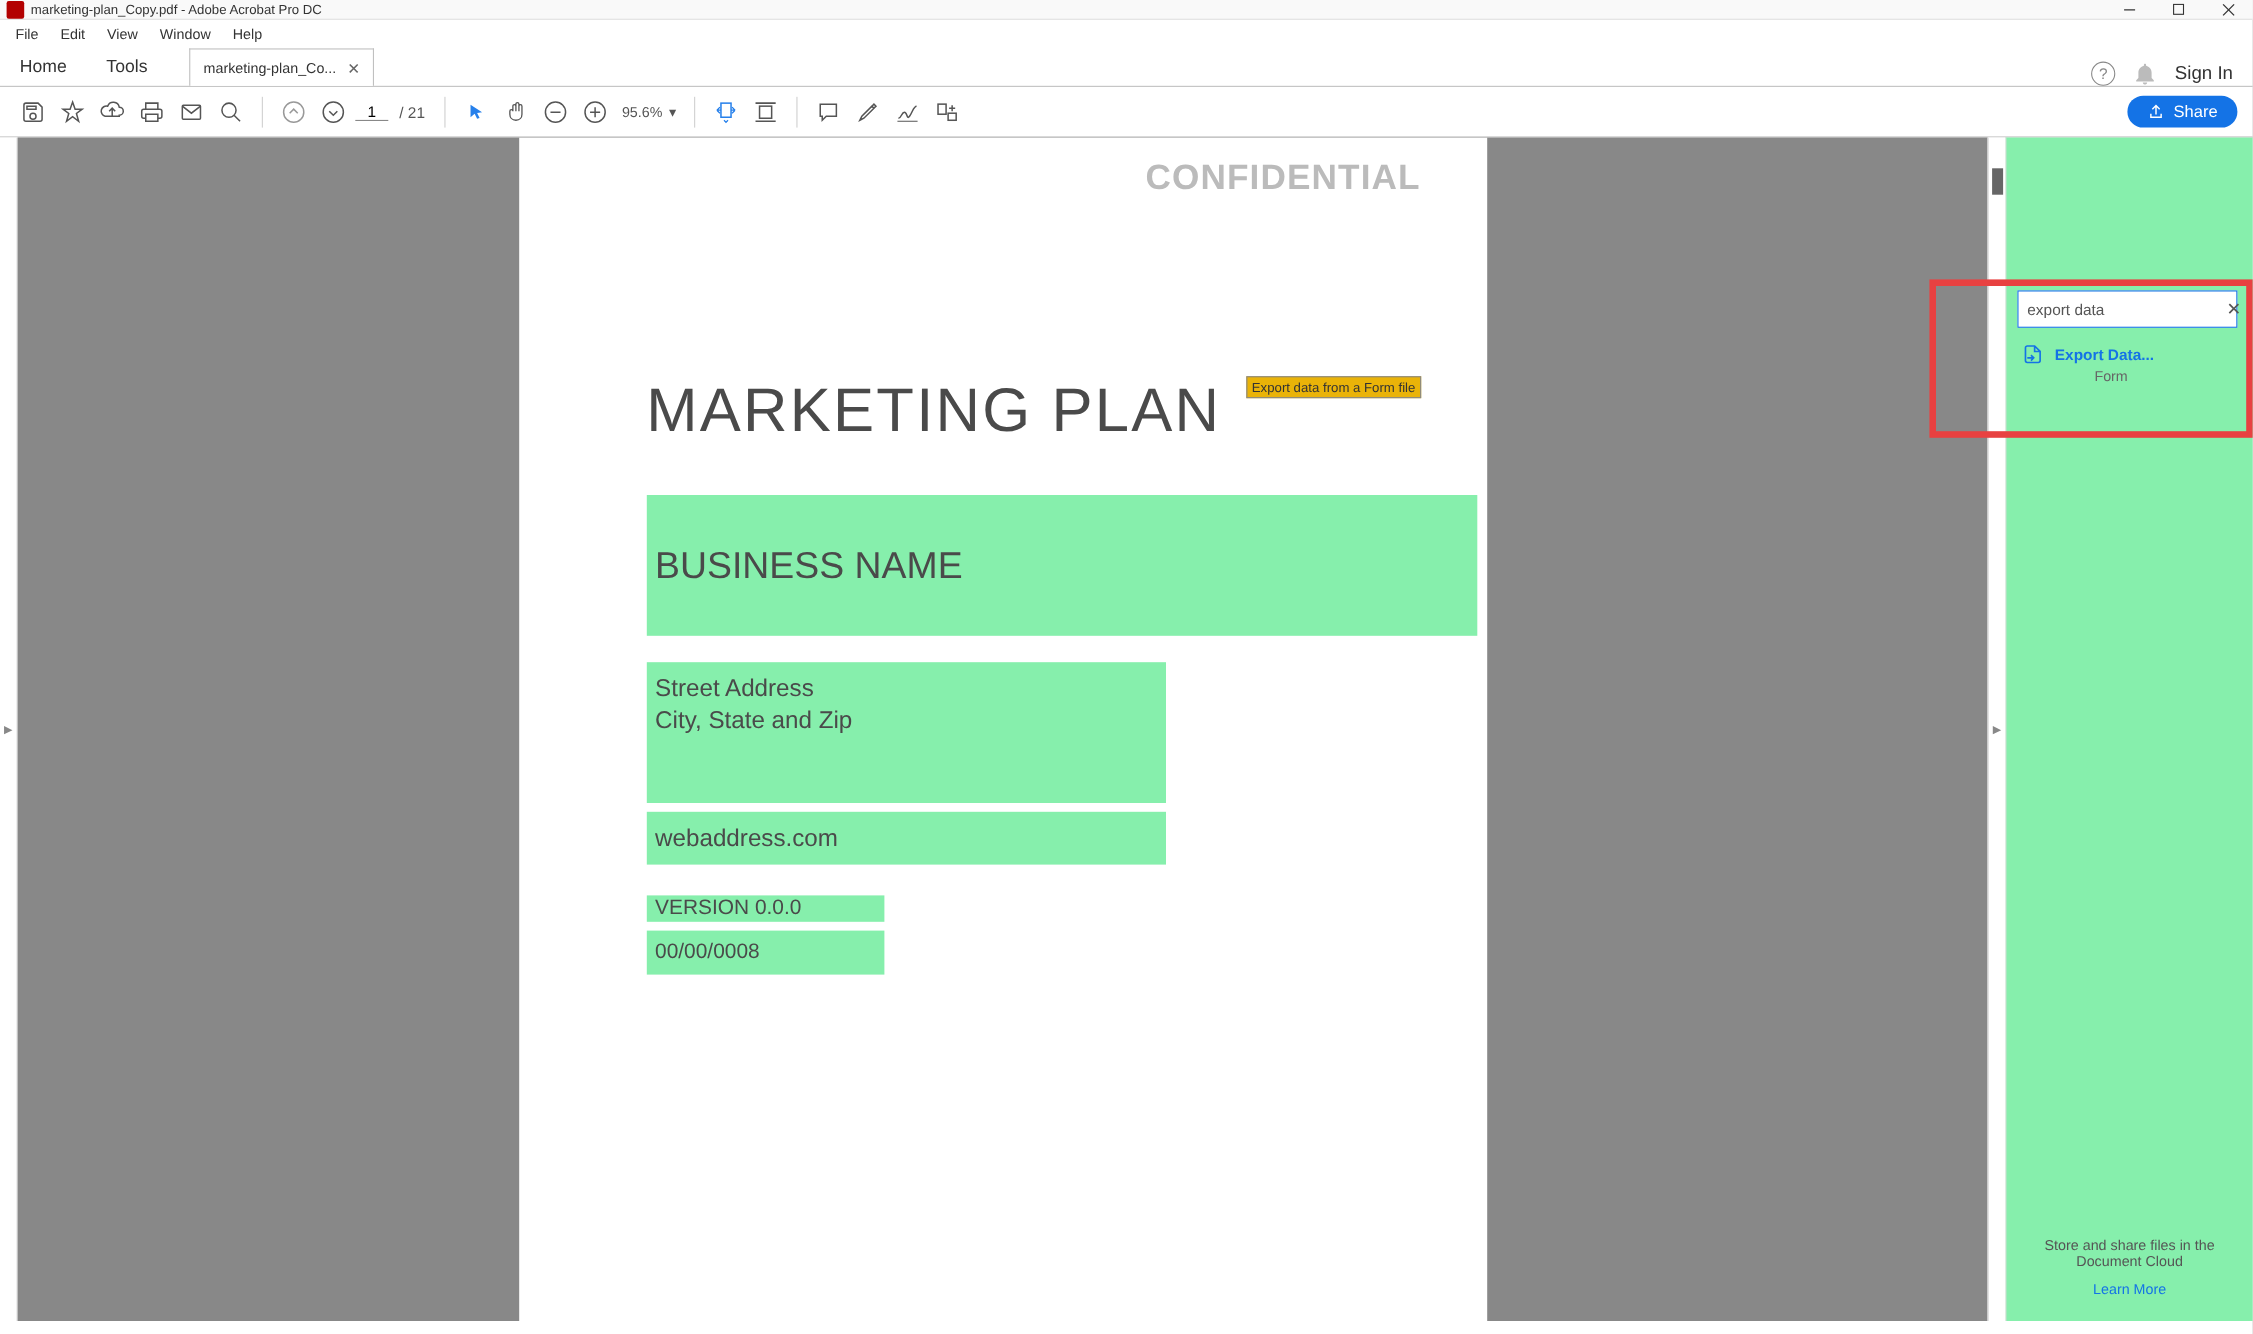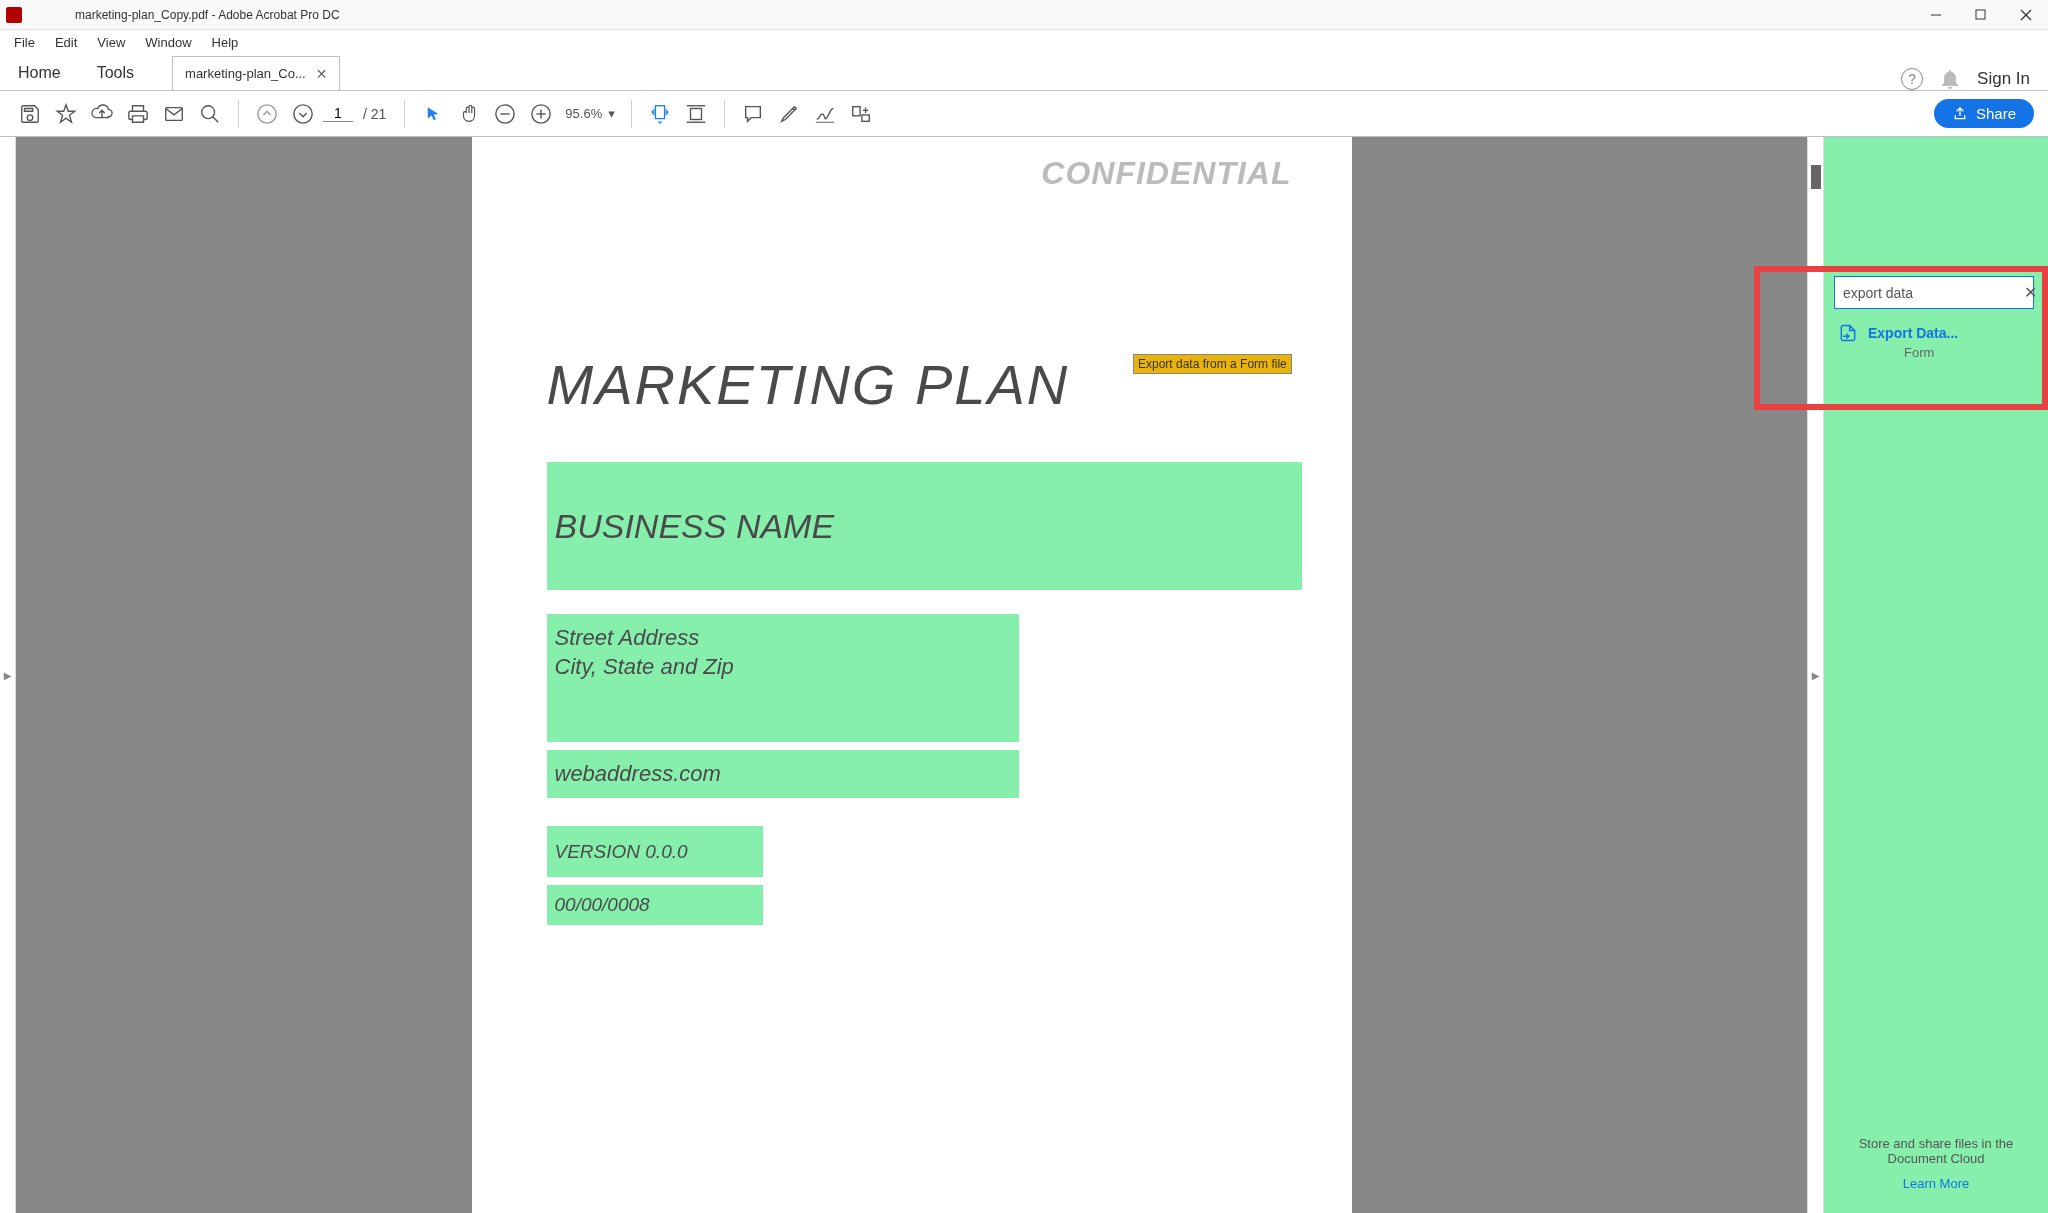--- a/index.html
+++ b/index.html
@@ -1,18 +1,18 @@
 <!DOCTYPE html>
 <html><head>
   <meta charset="utf-8">
   <style>
     * { margin: 0; padding: 0; box-sizing: border-box; }
     body { font-family: "Segoe UI", Arial, sans-serif; font-size: 13px; color: #333; background: #fff; overflow: hidden; }
     
-    .titlebar { height: 30px; display: flex; align-items: center; background: #f9f9f9; border-bottom: 1px solid #e0e0e0; gap: 47px; }
+    .titlebar { height: 18px; display: flex; align-items: center; background: #f9f9f9; border-bottom: 1px solid #e0e0e0; }
     .titlebar-icon { width: 16px; height: 16px; margin: 0 6px; background: #b30000; border-radius: 2px; }
     .titlebar-text { flex: 1; font-size: 12px; color: #333; }
     .win-controls { display: flex; }
     .win-btn { width: 45px; height: 30px; display: flex; align-items: center; justify-content: center; color: #333; }
     
     .menubar { height: 25px; display: flex; align-items: center; padding: 0 4px; }
     .menubar-item { padding: 3px 10px; font-size: 13px; }
     
     .tabbar { height: 36px; display: flex; align-items: flex-end; border-bottom: 1px solid #c0c0c0; }
     .main-tab { padding: 8px 18px; font-size: 16px; color: #333; cursor: pointer; }
@@ -31,28 +31,28 @@
     .page-total { font-size: 14px; color: #555; margin: 0 6px; }
     .zoom-select { border: none; font-size: 13px; color: #555; padding: 2px 4px; display: flex; align-items: center; gap: 6px; }
     .toolbar-spacer { flex: 1; }
     .share-btn { background: #1473e6; color: #fff; border-radius: 16px; padding: 6px 18px; display: flex; align-items: center; gap: 8px; font-size: 15px; }
     
     .content-area { display: flex; height: calc(100vh - 137px); position: relative; }
     .left-gutter { width: 16px; background: #fff; display: flex; align-items: center; justify-content: center; border-right: 1px solid #ddd; }
     .gutter-tri { font-size: 10px; color: #888; }
     
     .doc-viewport { flex: 1; background: #888; overflow: hidden; display: flex; justify-content: center; padding-top: 0; }
-    .page { background: #fff; width: 880px; height: 100%; padding: 35px 75px; position: relative; font-style: italic; }
+    .page { background: #fff; width: 880px; height: 100%; padding: 35px 116px; position: relative; }
     .watermark { position: absolute; top: 18px; right: 60px; font-family: "Century Gothic", sans-serif; font-size: 32px; font-weight: 600; color: #bbb; letter-spacing: 1px; }
     .doc-title { font-family: "Century Gothic", sans-serif; font-size: 56px; font-weight: 400; color: #4a4a4a; margin-top: 180px; letter-spacing: 2px; }
     .field-box { background: #86efac; padding: 10px 8px; margin-top: 18px; font-family: "Century Gothic", sans-serif; color: #4a4a4a; }
     .field-business { width: 755px; height: 128px; font-size: 34px; display: flex; align-items: center; margin-top: 45px; }
     .field-address { width: 472px; height: 128px; font-size: 22px; margin-top: 24px; line-height: 1.3; }
     .field-web { width: 472px; height: 48px; font-size: 22px; margin-top: 8px; display: flex; align-items: center; }
-    .field-version { width: 216px; height: 51px; font-size: 19px; margin-top: 28px; display: flex; align-items: center; }
+    .field-version { width: 216px; height: 24px; font-size: 19px; margin-top: 28px; display: flex; align-items: center; }
     .field-date { width: 216px; height: 40px; font-size: 19px; margin-top: 8px; display: flex; align-items: center; }
     
     .right-gutter { width: 16px; background: #fff; display: flex; align-items: center; justify-content: center; position: relative; border-left: 1px solid #ddd; }
     .scroll-indicator { position: absolute; top: 28px; width: 10px; height: 24px; background: #666; }
     
     .tools-panel { width: 225px; background: #86efac; border-left: 1px solid #ddd; display: flex; flex-direction: column; }
     .panel-footer { margin-top: auto; padding: 18px 12px 22px; text-align: center; font-size: 13px; color: #555; }
     .learn-more { color: #1473e6; margin-top: 10px; display: block; }
     
     .highlight-box { position: absolute; top: 129px; right: 0; width: 294px; height: 144px; border: 6px solid #e84141; background: transparent; z-index: 10; pointer-events: none; }

